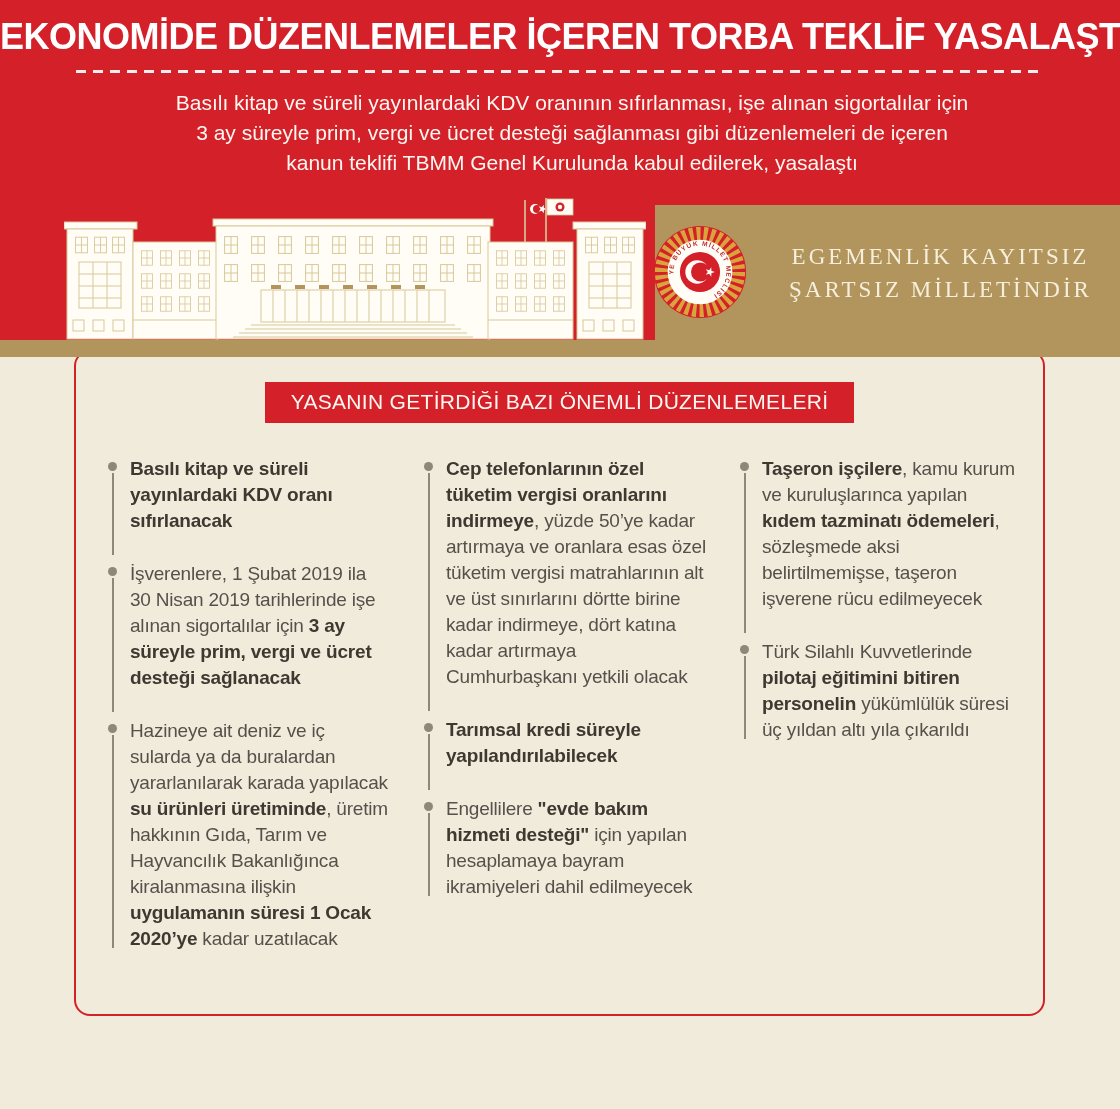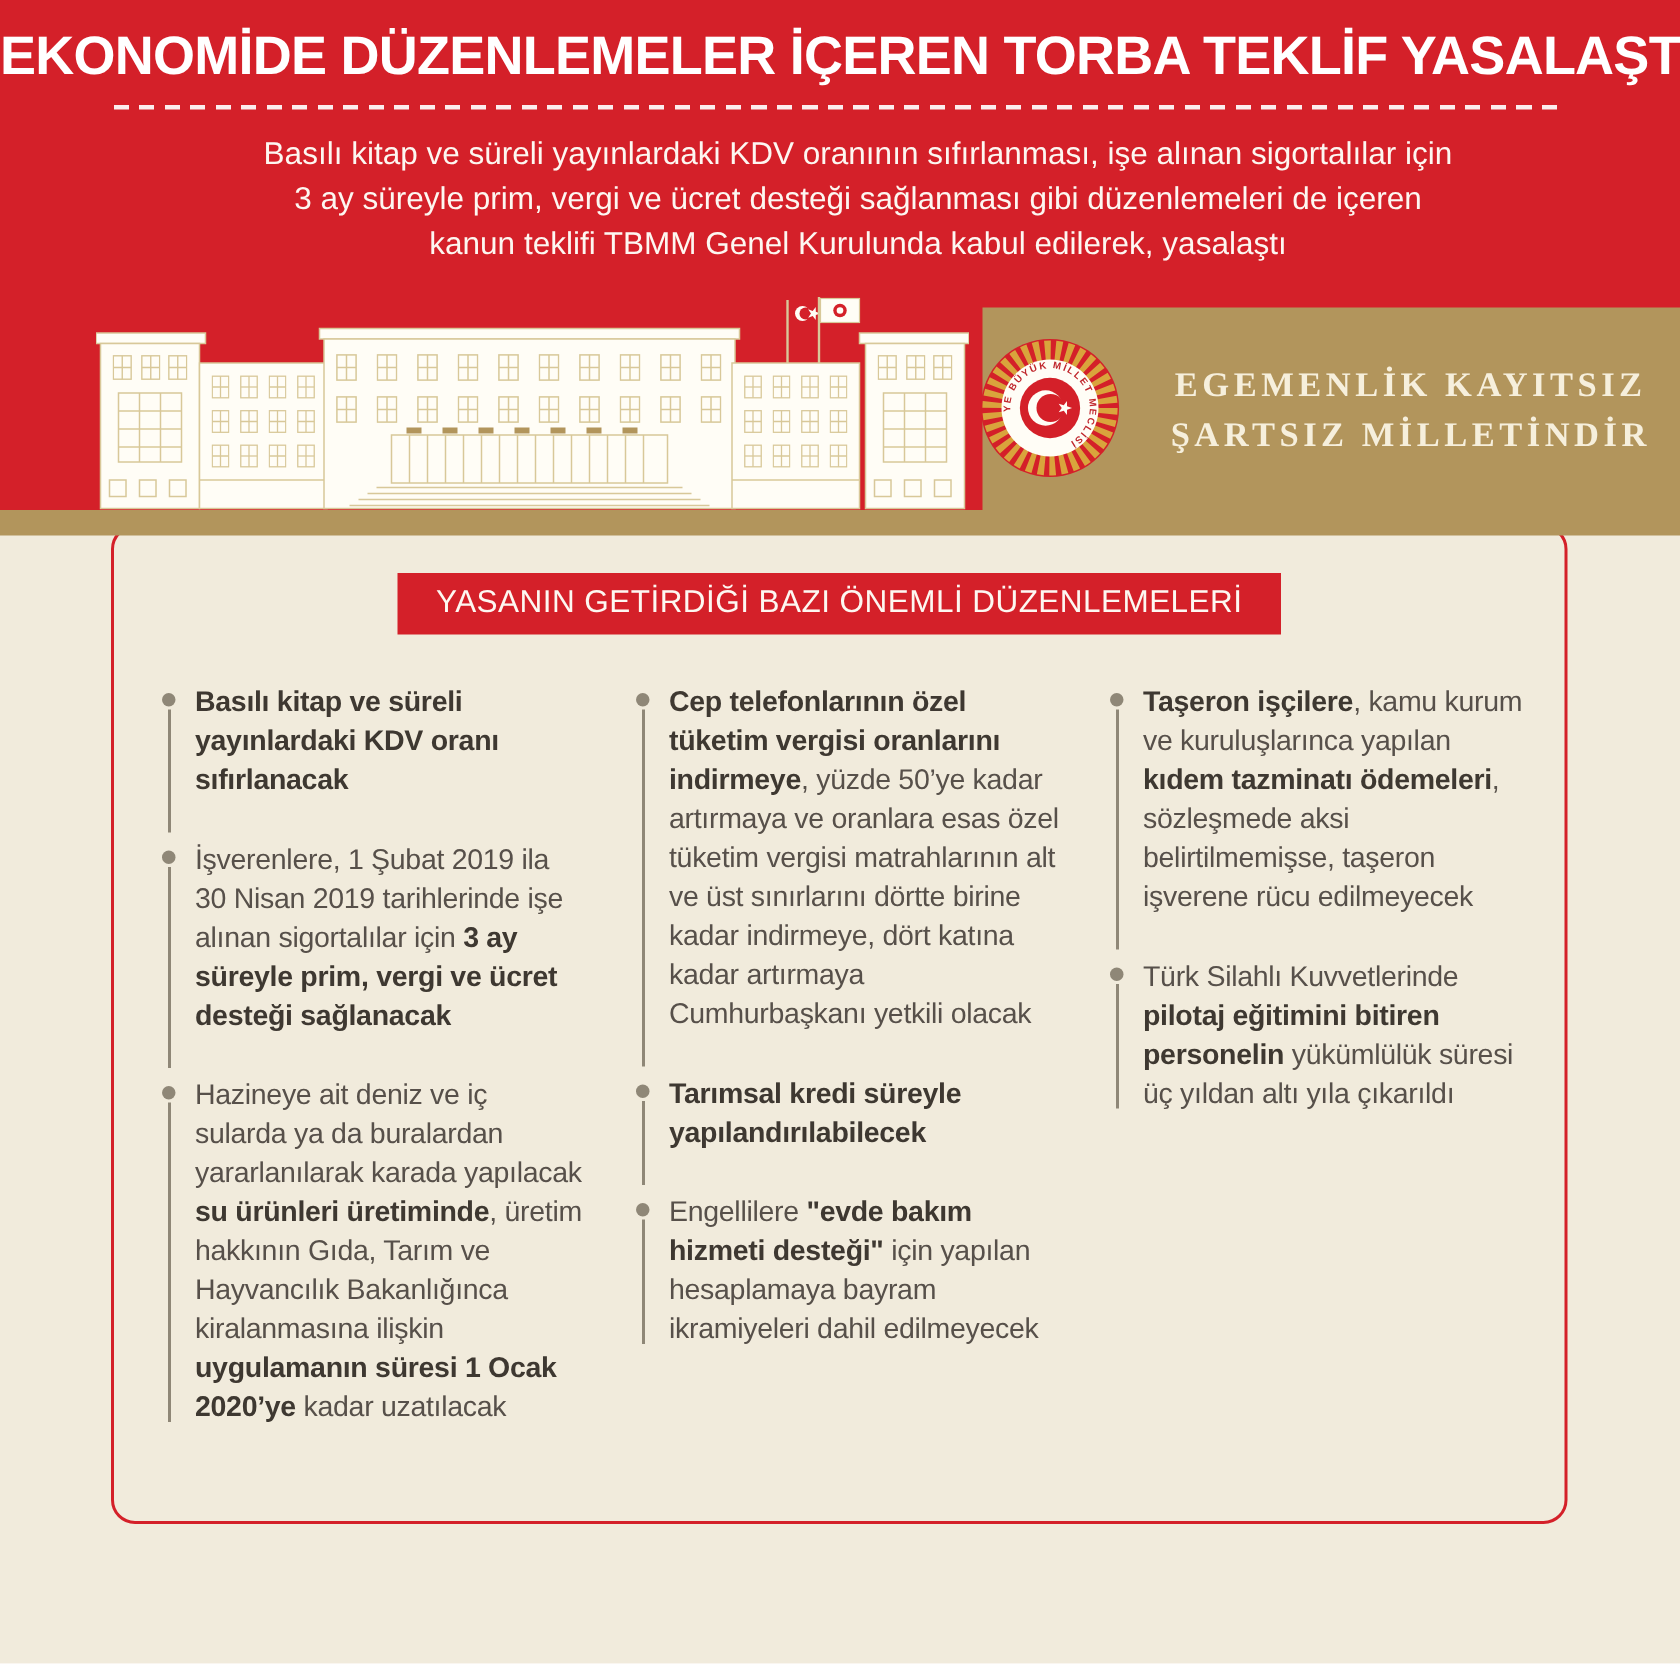--- a/index.html
+++ b/index.html
@@ -33,21 +33,21 @@
   
   .motto-band{
     position:absolute;left:655px;top:205px;width:465px;height:135px;
     background:var(--gold);
   }
   .emblem{position:absolute;left:-4px;top:18px;width:98px;height:98px;}
   .motto{
     position:absolute;left:112px;right:6px;top:0;height:100%;
     display:flex;flex-direction:column;justify-content:center;align-items:center;
     color:#f6efdc;font-family:"Liberation Serif", serif;font-size:23px;
-    letter-spacing:3px;line-height:33px;white-space:nowrap;font-weight:700;
+    letter-spacing:3px;line-height:33px;white-space:nowrap;font-weight:400;
   }
   
   .gold-strip{position:absolute;left:0;top:340px;width:1120px;height:17px;background:var(--gold);z-index:3;}
   
   .body{position:absolute;left:0;top:357px;width:1120px;height:706px;background:var(--cream);}
   .border-box{
     position:absolute;left:74px;top:350px;width:971px;height:666px;
     border:2px solid var(--red);border-radius:16px;z-index:2;
   }
   .badge-row{position:absolute;left:0;top:30px;width:100%;text-align:center;}

